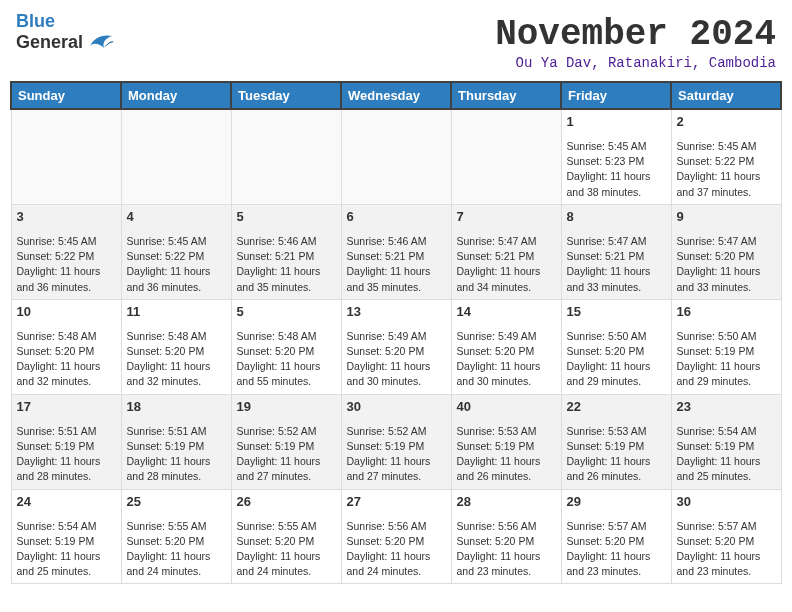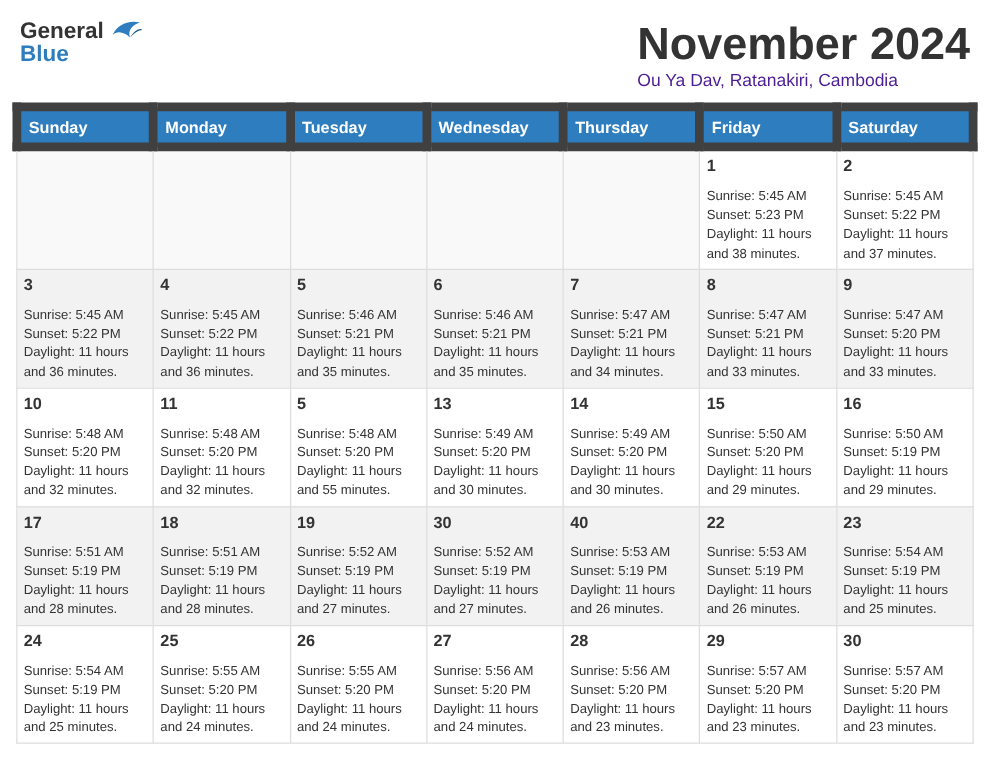--- a/index.html
+++ b/index.html
@@ -20,20 +20,22 @@
     .logo {
       display: flex;
       flex-direction: column;
       align-items: flex-start;
     }
     .logo-row {
       display: flex;
       align-items: center;
     }
     .title-area {
+      text-align: right;
+      font-family: Liberation Mono, monospace;
     }
     .month-title {
       font-size: 36px;
       font-weight: bold;
       color: #333;
     }
     .location {
       font-size: 14px;
       color: #4c1d95;
     }
@@ -42,21 +44,21 @@
       border-collapse: collapse;
       table-layout: fixed;
     }
     .calendar th {
       background: #2e7dbe;
       color: #fff;
       text-align: left;
       padding: 5px 6px;
       font-size: 13px;
       font-weight: bold;
-      border: 7px solid #404040;
+      border: 2px solid #404040;
     }
     .calendar td {
       vertical-align: top;
       padding: 4px 5px;
       border: 1px solid #ddd;
       font-size: 10.5px;
       color: #333;
       height: 80px;
       background: #fff;
     }
@@ -78,28 +80,28 @@
       background: #f2f2f2;
     }
   </style>
 </head>
 <body>
 
 <div class="header">
   <div class="logo">
     <div class="logo-row">
       <div style="display:flex;flex-direction:column;line-height:1.1;">
+        <span style="font-size:18px;font-weight:bold;color:#2e7dbe;margin-top:-2px;">Blue</span>
         <span style="display:flex;align-items:center;">
           <span style="font-size:18px;font-weight:bold;color:#333;">General</span>
           <svg width="28" height="22" viewBox="0 0 28 22" style="margin-left:3px;">
             <path d="M4 14 C8 6, 16 2, 26 4 C20 6, 16 10, 18 16 C14 12, 8 10, 4 14Z" fill="#2e7dbe"></path>
             <path d="M18 16 C22 10, 26 8, 28 10 C24 10, 20 14, 18 16Z" fill="#1a5a8a"></path>
           </svg>
         </span>
-        <span style="font-size:18px;font-weight:bold;color:#2e7dbe;margin-top:-2px;">Blue</span>
       </div>
     </div>
   </div>
   <div class="title-area">
     <div class="month-title">November 2024</div>
     <div class="location">Ou Ya Dav, Ratanakiri, Cambodia</div>
   </div>
 </div>
 
 <table class="calendar">

